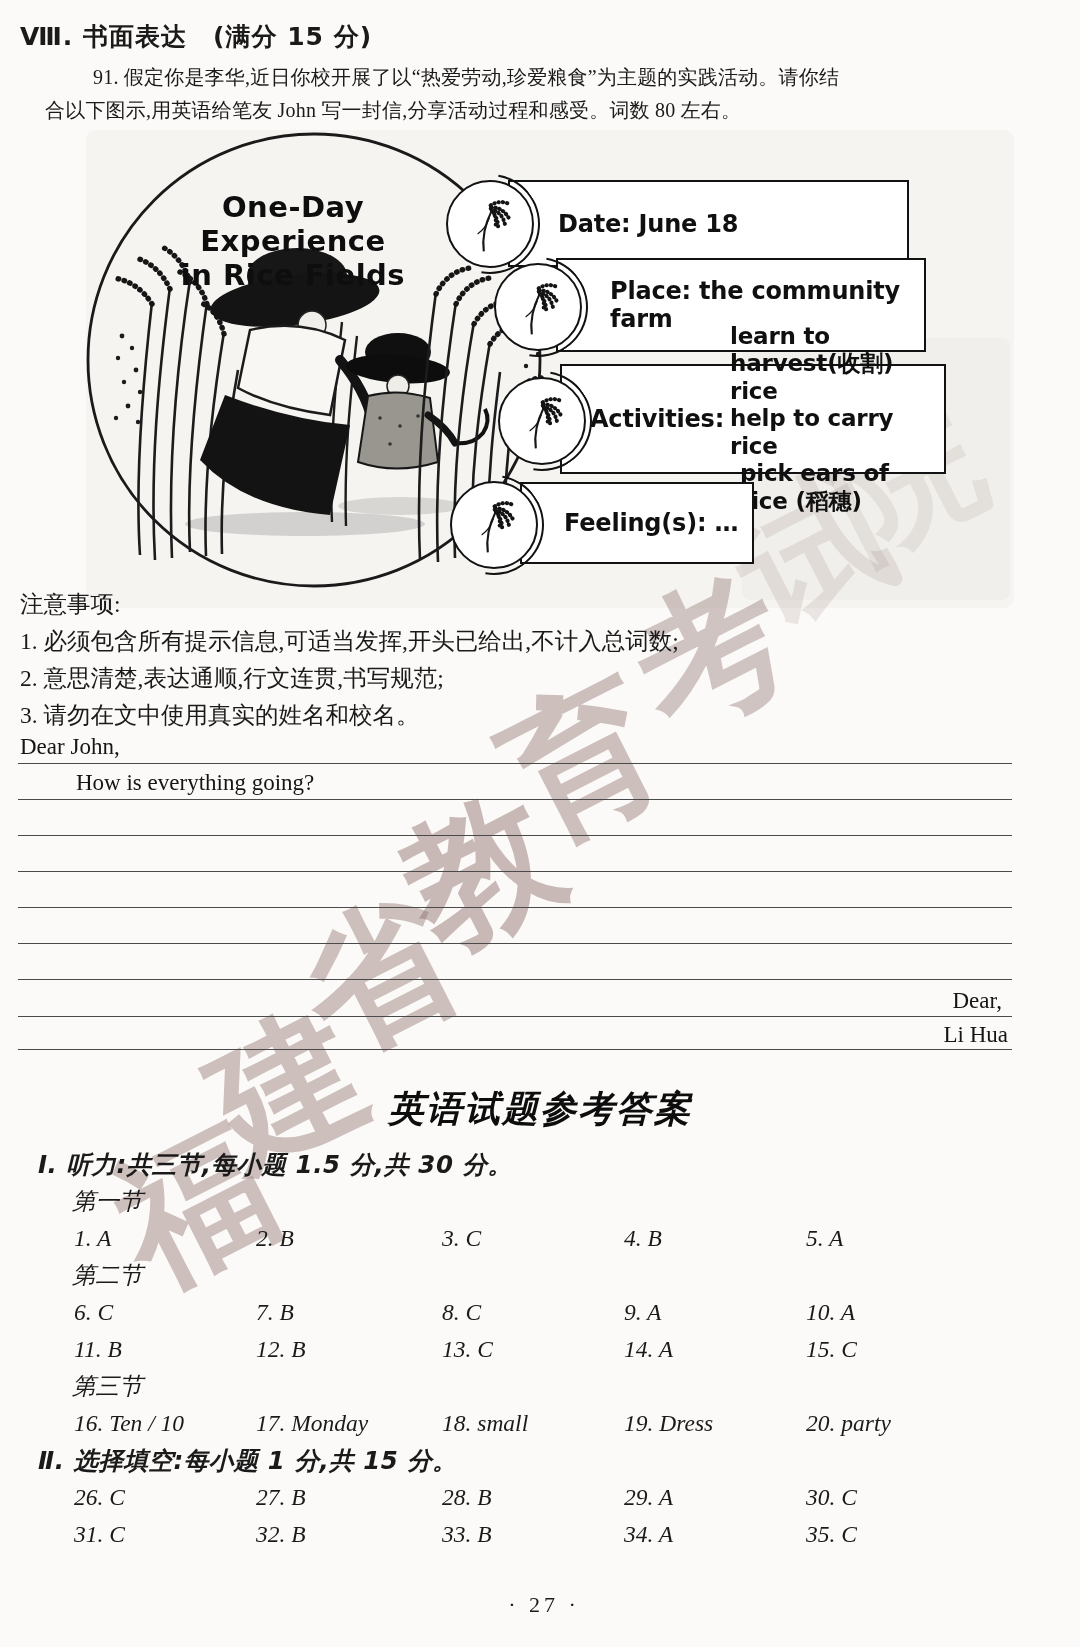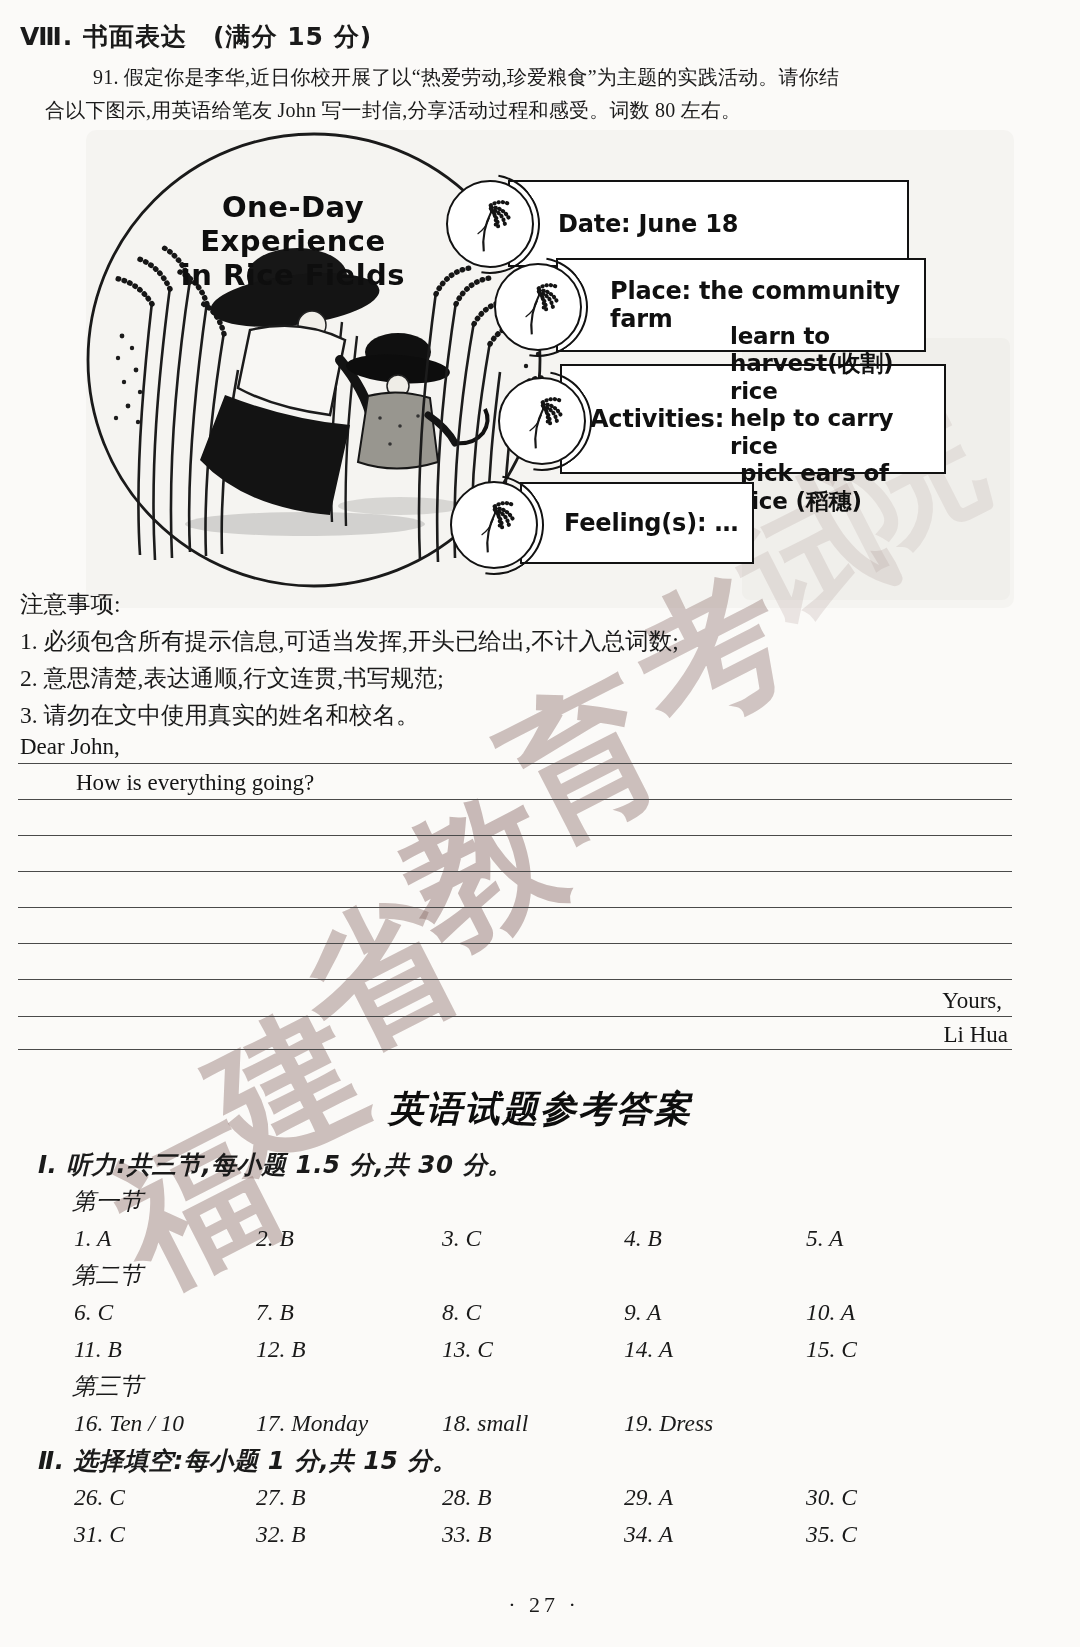--- a/index.html
+++ b/index.html
@@ -222,21 +222,21 @@
         </svg>
     </div>
 
     <div class="note-line" style="top:588px">注意事项:</div>
     <div class="note-line" style="top:625px">1. 必须包含所有提示信息,可适当发挥,开头已给出,不计入总词数;</div>
     <div class="note-line" style="top:662px">2. 意思清楚,表达通顺,行文连贯,书写规范;</div>
     <div class="note-line" style="top:699px">3. 请勿在文中使用真实的姓名和校名。</div>
 
     <div class="ltr" style="left:20px;top:734px">Dear John,</div>
     <div class="ltr" style="left:76px;top:770px">How is everything going?</div>
-    <div class="ltr" style="right:78px;top:988px">Yours,</div>
+    <div class="ltr" style="right:78px;top:988px">Dear,</div>
     <div class="ltr" style="right:72px;top:1022px">Li Hua</div>
 
     <div class="wline" style="top:763px"></div>
     <div class="wline" style="top:799px"></div>
     <div class="wline" style="top:835px"></div>
     <div class="wline" style="top:871px"></div>
     <div class="wline" style="top:907px"></div>
     <div class="wline" style="top:943px"></div>
     <div class="wline" style="top:979px"></div>
     <div class="wline" style="top:1016px"></div>
@@ -271,20 +271,21 @@
         <span>14. A</span>
         <span>15. C</span>
       </div>
 
       <div class="ans-label">第三节</div>
       <div class="ans-row">
         <span>16. Ten / 10</span>
         <span>17. Monday</span>
         <span>18. small</span>
         <span>19. Dress</span>
+        <span>20. party</span>
       </div>
 
       <div class="ans-head hei">Ⅱ. 选择填空:每小题 1 分,共 15 分。</div>
       <div class="ans-row">
         <span>26. C</span>
         <span>27. B</span>
         <span>28. B</span>
         <span>29. A</span>
         <span>30. C</span>
       </div>

